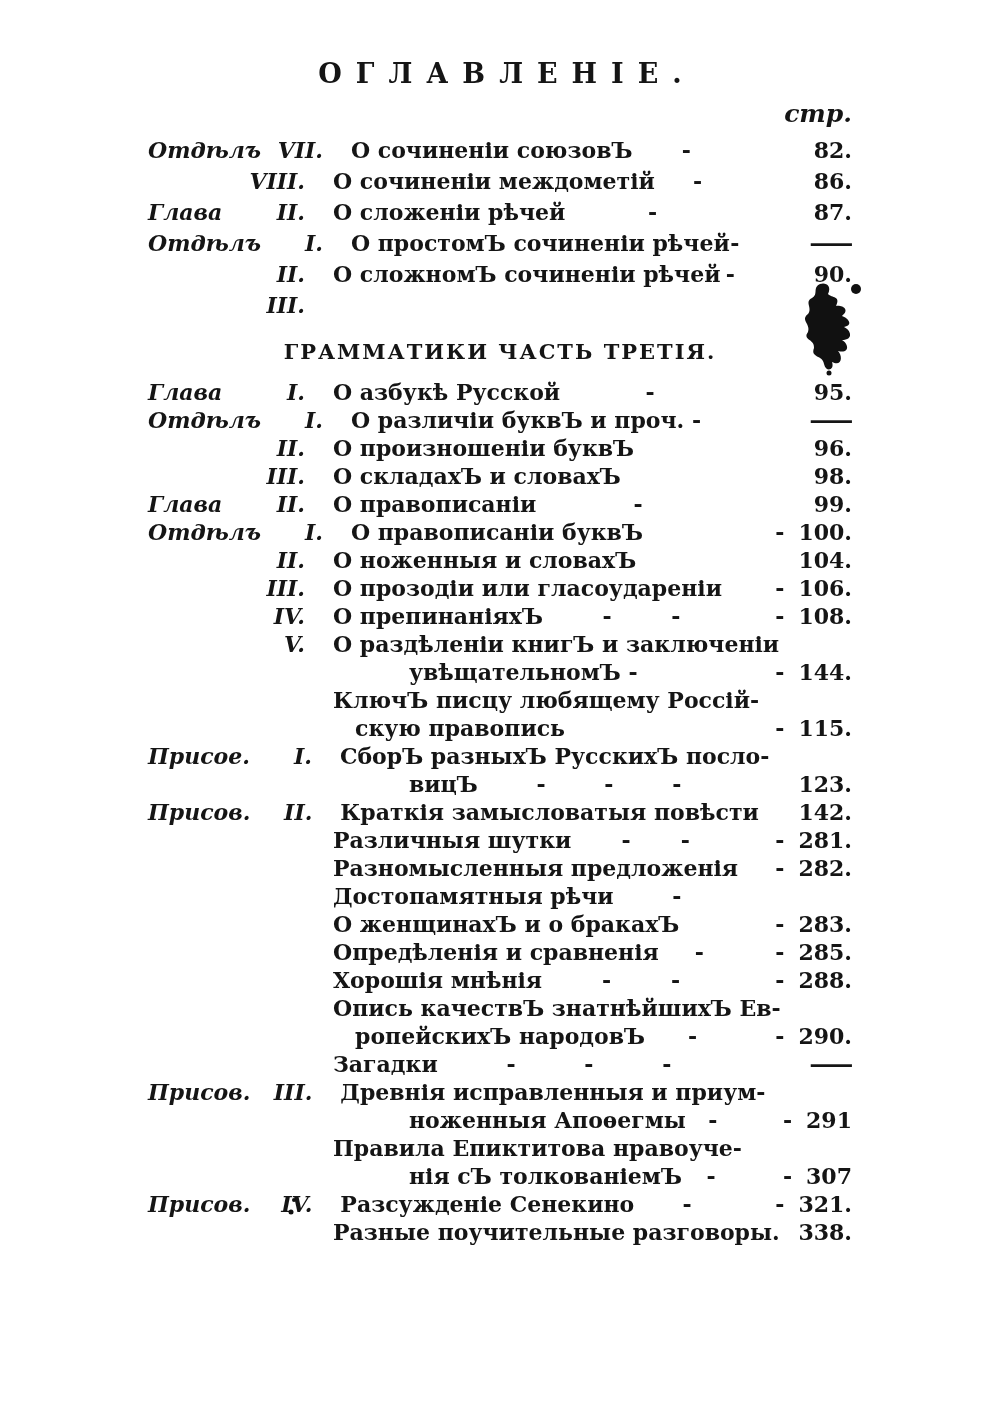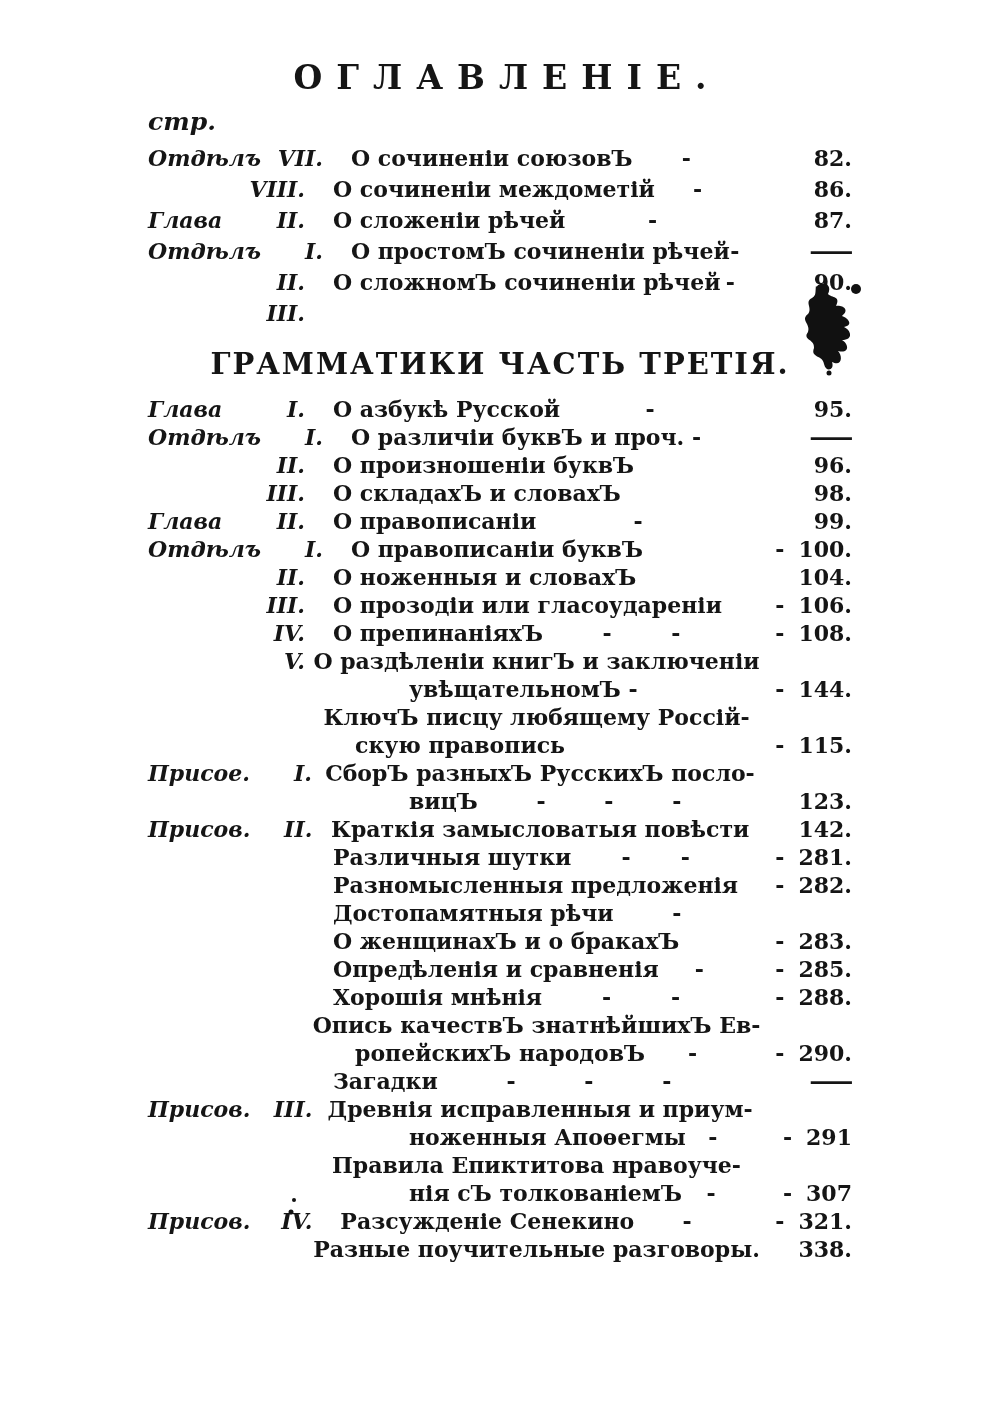--- a/index.html
+++ b/index.html
@@ -10,63 +10,63 @@
     background: #ffffff;
     color: #151515;
     font-family: "DejaVu Serif", "Liberation Serif", serif;
     overflow: hidden;
   }
   .content { padding: 0 148px; }
 
   h1.title {
     margin: 58px 0 0 0;
     text-align: center;
-    font-size: 33px;
+    font-size: 27px;
     font-weight: 700;
     letter-spacing: 14px;
     text-indent: 14px;
     white-space: nowrap;
   }
 
   .str-header {
     margin-top: 12px;
-    text-align: left;
+    text-align: right;
     font-style: italic;
     font-weight: 700;
     font-size: 25px;
     line-height: 26px;
   }
 
   .toc { margin-top: 8px; }
   .row {
     display: flex;
     align-items: baseline;
     font-size: 22px;
     font-weight: 700;
     line-height: 31px;
   }
   #toc-b .row { line-height: 28px; }
 
   .c-label { flex: 0 0 95px; font-style: italic; white-space: nowrap; }
   .c-num   { flex: 0 0 90px; font-style: italic; text-align: right;
              padding-right: 28px; box-sizing: border-box; white-space: nowrap; }
-  .c-text  { flex: 1 1 auto; min-width: 0; display: flex; align-items: baseline; justify-content: center; }
+  .c-text  { flex: 1 1 auto; min-width: 0; display: flex; align-items: baseline; }
   .t       { white-space: nowrap; }
   .t.ind1  { padding-left: 22px; }
   .t.ind2  { padding-left: 76px; }
   .mid     { flex: 1 1 auto; display: flex; justify-content: space-evenly; }
   .c-page  { flex: 0 0 112px; display: flex; justify-content: flex-end;
              align-items: flex-start; white-space: nowrap; }
   .pre     { margin-right: 14px; }
   .pg.longdash { display: inline-block; transform: scaleX(2.1); transform-origin: 90% center; }
 
   h2.heading {
     margin: 18px 0 14px 0;
     text-align: center;
-    font-size: 29px;
+    font-size: 21px;
     font-weight: 700;
     letter-spacing: 2px;
     white-space: nowrap;
   }
 
   .ink-blot { position: absolute; left: 798px; top: 282px; }
   .ink-speck { position: absolute; left: 286px; top: 1196px; }
 </style>
 </head>
 <body>

